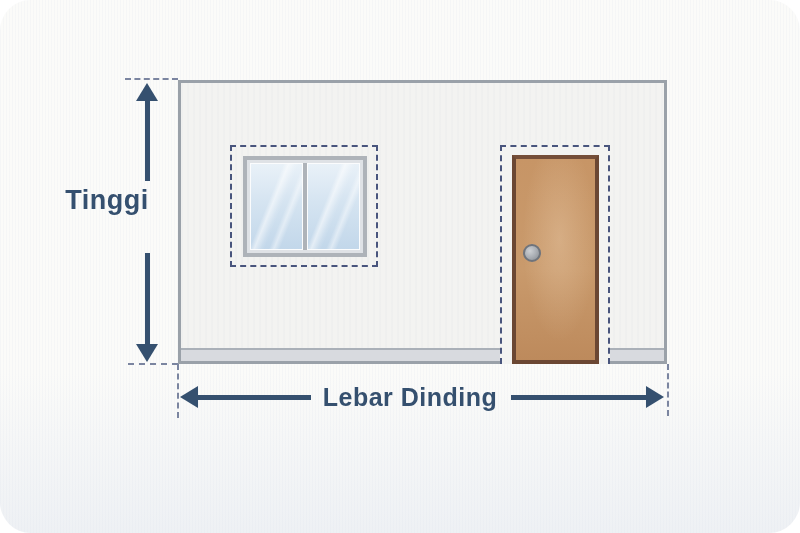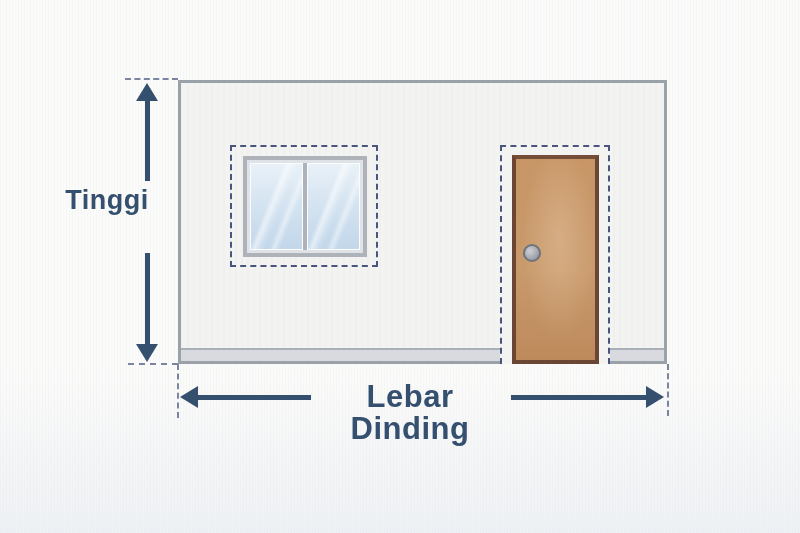--- a/index.html
+++ b/index.html
@@ -5,20 +5,21 @@
   html,body{margin:0;padding:0;}
   #stage{
     position:relative;
     width:800px;height:533px;
     overflow:hidden;
     font-family:"Liberation Sans", sans-serif;
     background:
       linear-gradient(180deg, rgba(255,255,255,0) 0%, rgba(255,255,255,0) 70%, rgba(222,228,238,0.45) 100%),
       repeating-linear-gradient(90deg, rgba(225,229,238,0.22) 0 1px, rgba(255,255,255,0) 1px 3px),
       #fbfbf9;
+    border-radius: 31px;
   }
   .abs{position:absolute;}
 
   
   .wall{
     left:178px; top:80px; width:489px; height:284px;
     box-sizing:border-box;
     border:3px solid #9aa1a9;
     background:
       repeating-linear-gradient(90deg, rgba(228,230,232,0.25) 0 2px, rgba(255,255,255,0) 2px 6px),
@@ -115,21 +116,21 @@
     font-weight:bold;
     letter-spacing:0.5px;
     text-align:center;
   }
   .label-v{
     left:32px; top:184px; width:150px;
     font-size:27px; line-height:33px;
   }
   .label-h{
     left:313px; top:381px; width:194px;
-    font-size:31px; line-height:32px;
+    font-size:25px; line-height:32px;
   }
 </style>
 </head>
 <body>
 
 <div id="stage">
 
   <div class="abs wall">
     <div class="baseboard"></div>
   </div>

